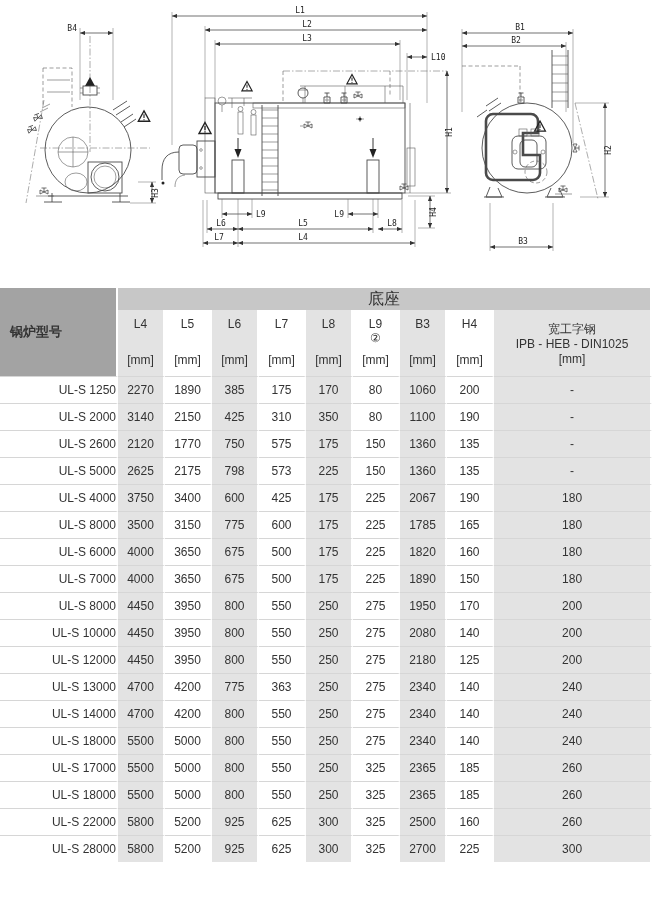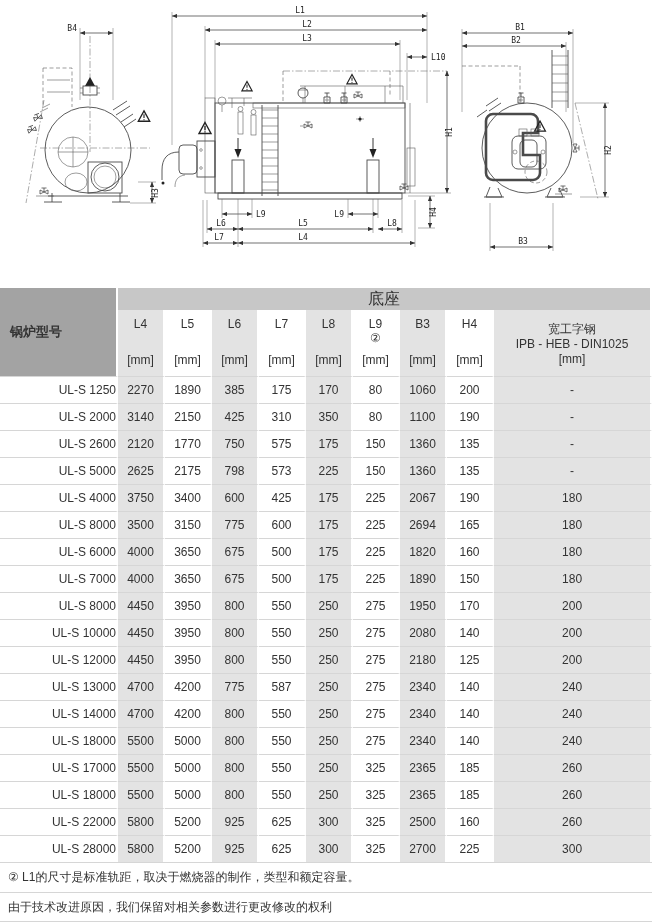--- a/index.html
+++ b/index.html
@@ -421,21 +421,21 @@
           <td class="shaded">180</td>
         </tr>
         <tr>
           <td class="model">UL-S 8000</td>
           <td class="shaded">3500</td>
           <td>3150</td>
           <td class="shaded">775</td>
           <td>600</td>
           <td class="shaded">175</td>
           <td>225</td>
-          <td class="shaded">2694</td>
+          <td class="shaded">1785</td>
           <td>165</td>
           <td class="shaded">180</td>
         </tr>
         <tr>
           <td class="model">UL-S 6000</td>
           <td class="shaded">4000</td>
           <td>3650</td>
           <td class="shaded">675</td>
           <td>500</td>
           <td class="shaded">175</td>
@@ -490,21 +490,21 @@
           <td>275</td>
           <td class="shaded">2180</td>
           <td>125</td>
           <td class="shaded">200</td>
         </tr>
         <tr>
           <td class="model">UL-S 13000</td>
           <td class="shaded">4700</td>
           <td>4200</td>
           <td class="shaded">775</td>
-          <td>587</td>
+          <td>363</td>
           <td class="shaded">250</td>
           <td>275</td>
           <td class="shaded">2340</td>
           <td>140</td>
           <td class="shaded">240</td>
         </tr>
         <tr>
           <td class="model">UL-S 14000</td>
           <td class="shaded">4700</td>
           <td>4200</td>
@@ -572,17 +572,13 @@
           <td>625</td>
           <td class="shaded">300</td>
           <td>325</td>
           <td class="shaded">2700</td>
           <td>225</td>
           <td class="shaded">300</td>
         </tr>
       </tbody>
   </table>
 
-  <div class="notes" id="notes">
-      <div class="note">② L1的尺寸是标准轨距，取决于燃烧器的制作，类型和额定容量。</div>
-      <div class="note">由于技术改进原因，我们保留对相关参数进行更改修改的权利</div>
-    </div>
 </div>
 
 </body></html>

